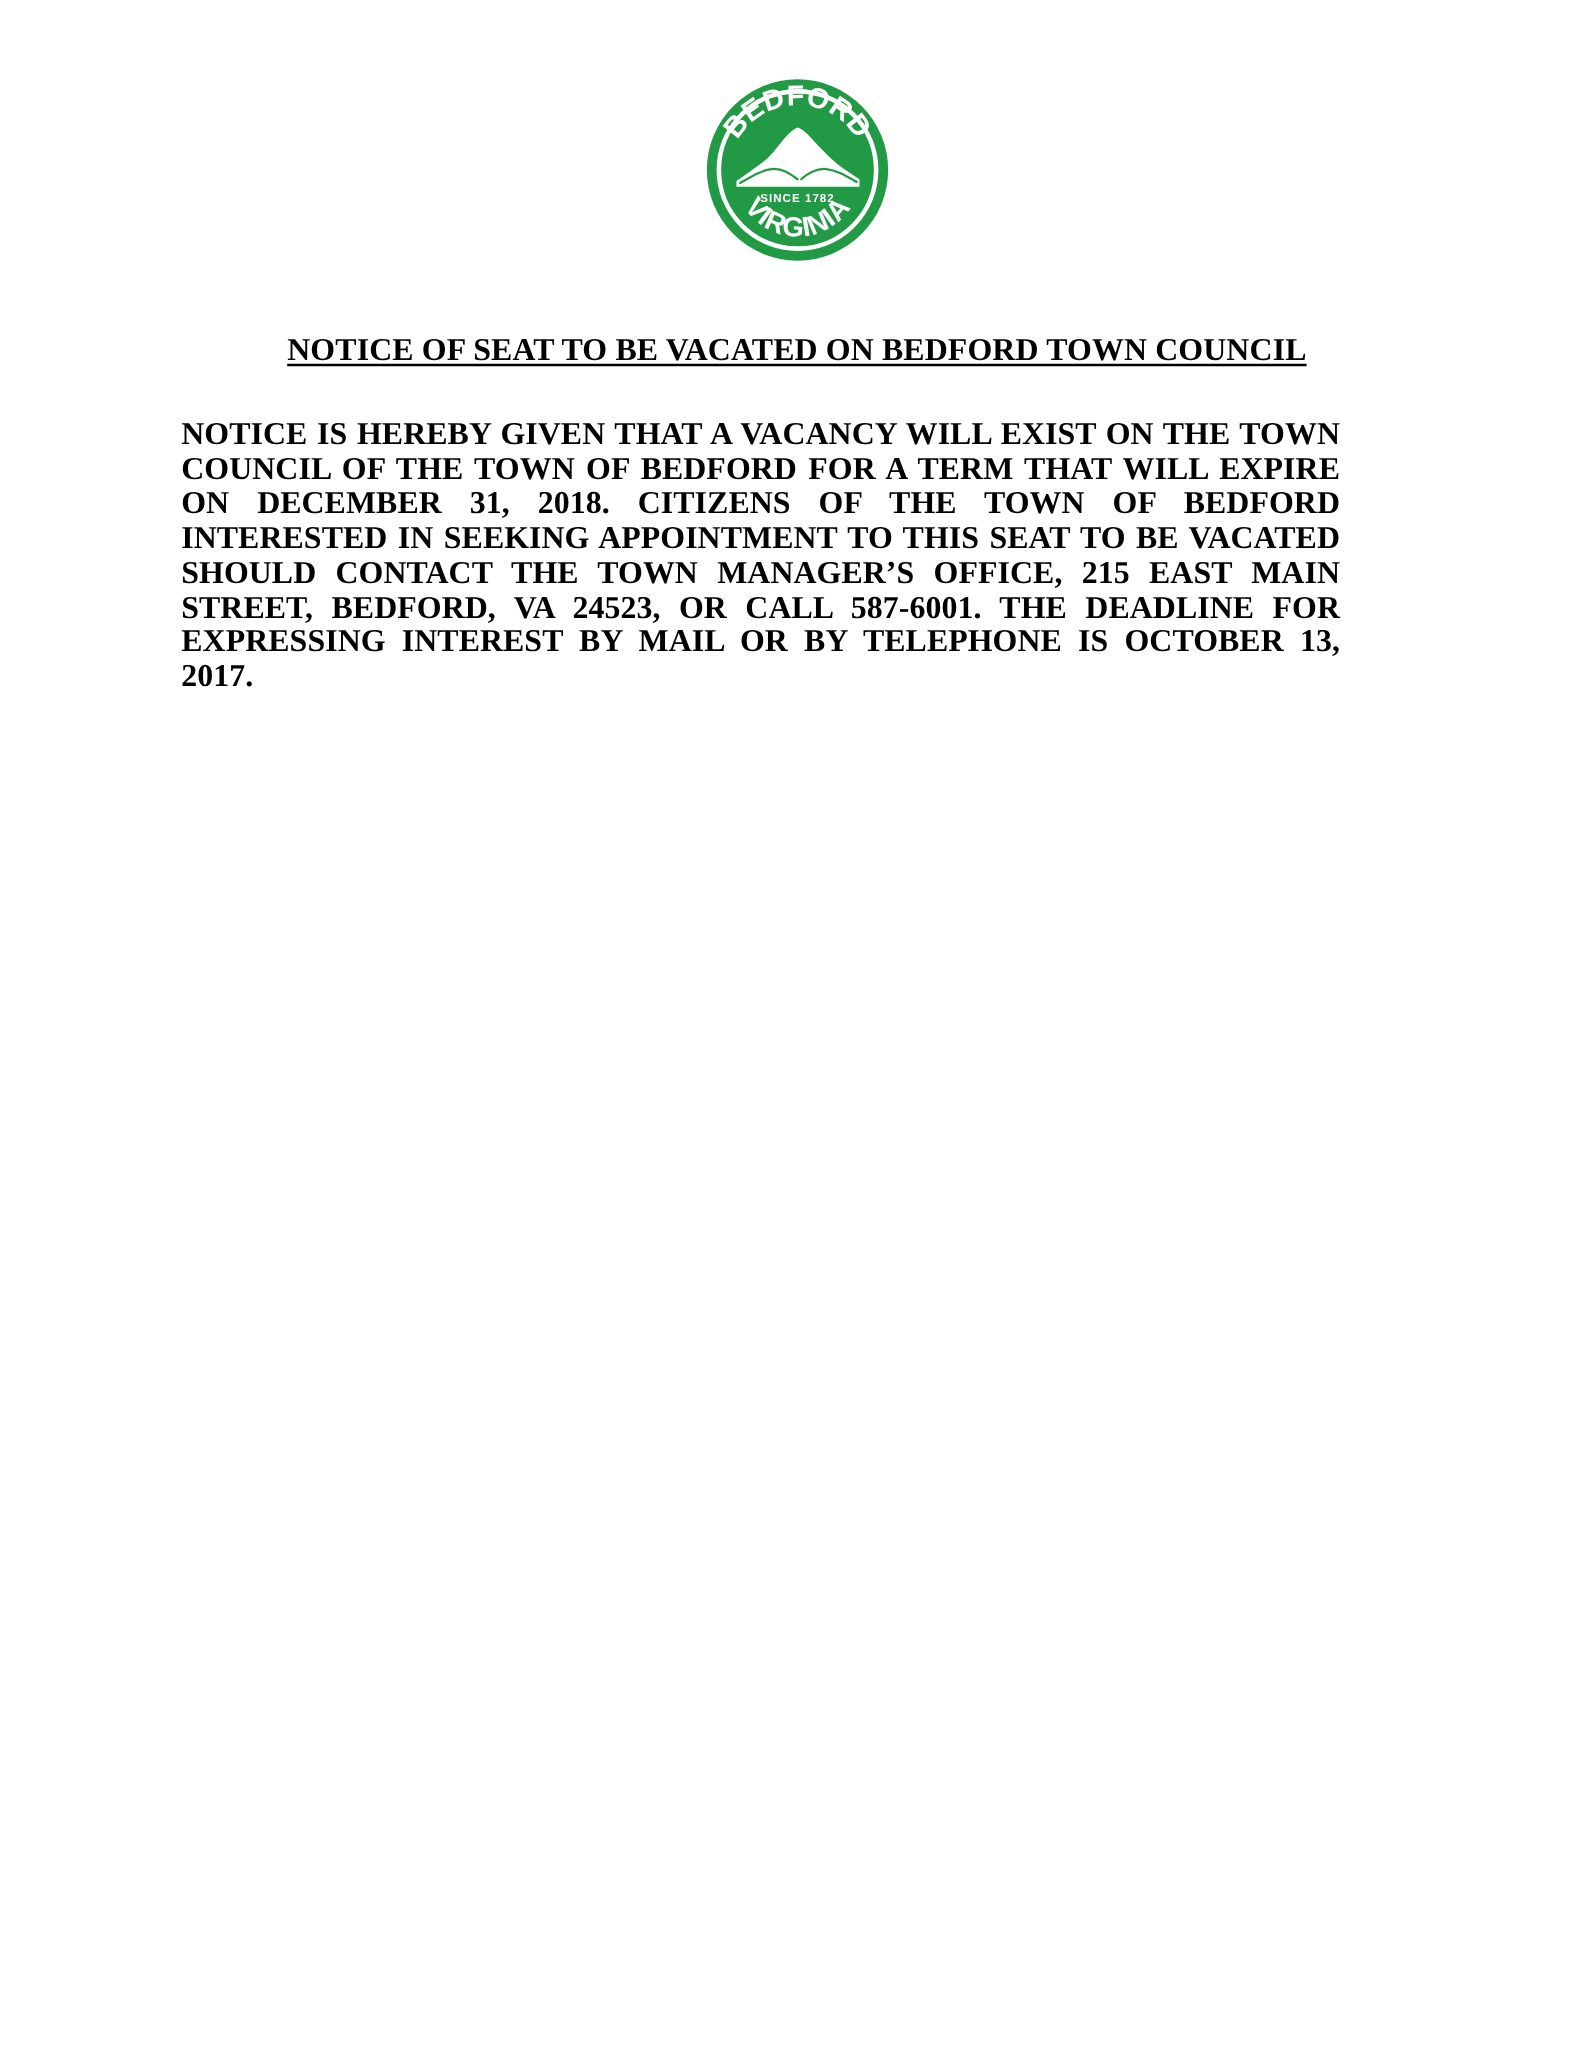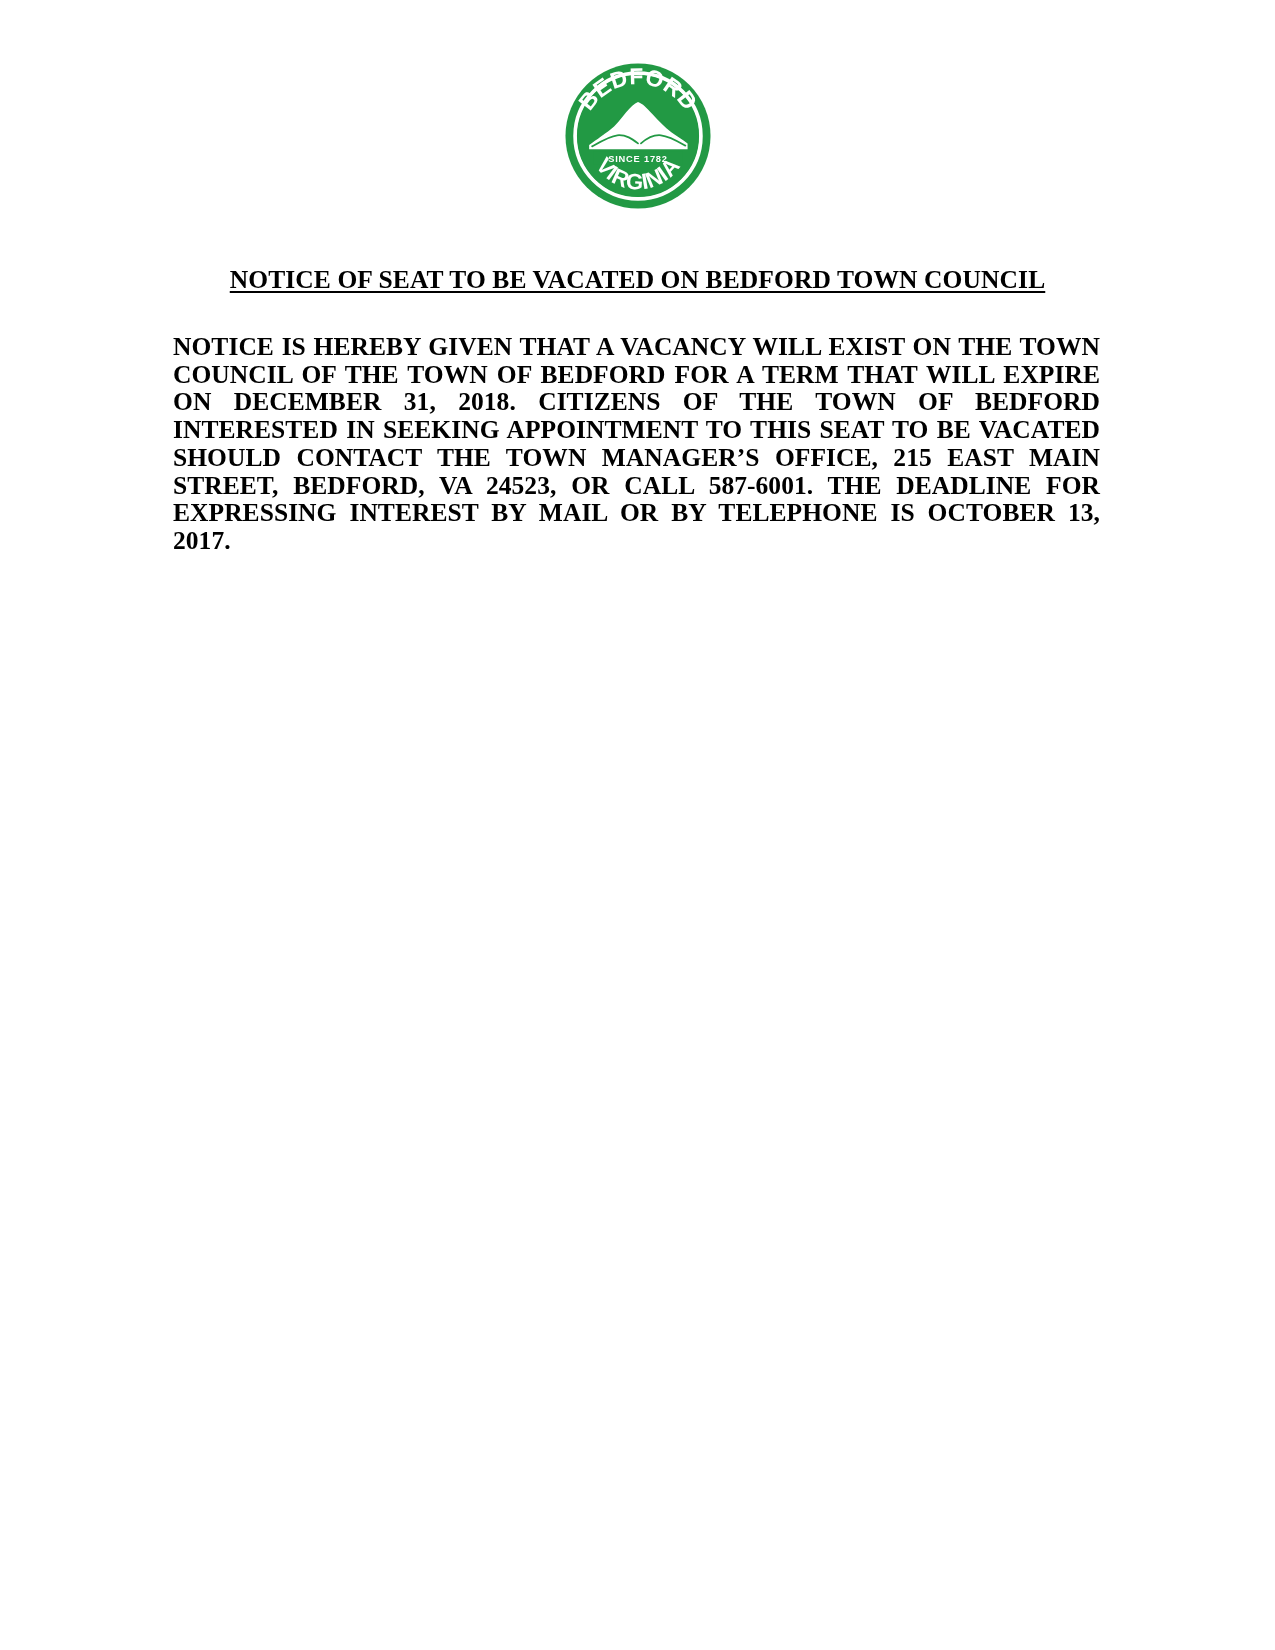--- a/index.html
+++ b/index.html
@@ -50,21 +50,20 @@
     text-decoration: underline;
     text-underline-offset: 3px;
   }
 
   
   .body-block {
     position: absolute;
     top: 333px;
     left: 145px;
     width: 927px;
-    margin-left: 28px;
   }
   .body-para {
     font-size: 25.5px;
     font-weight: bold;
     line-height: 27.7px;
     text-align: justify;
     text-justify: inter-word;
     margin: 0;
     letter-spacing: 0.05px;
   }

